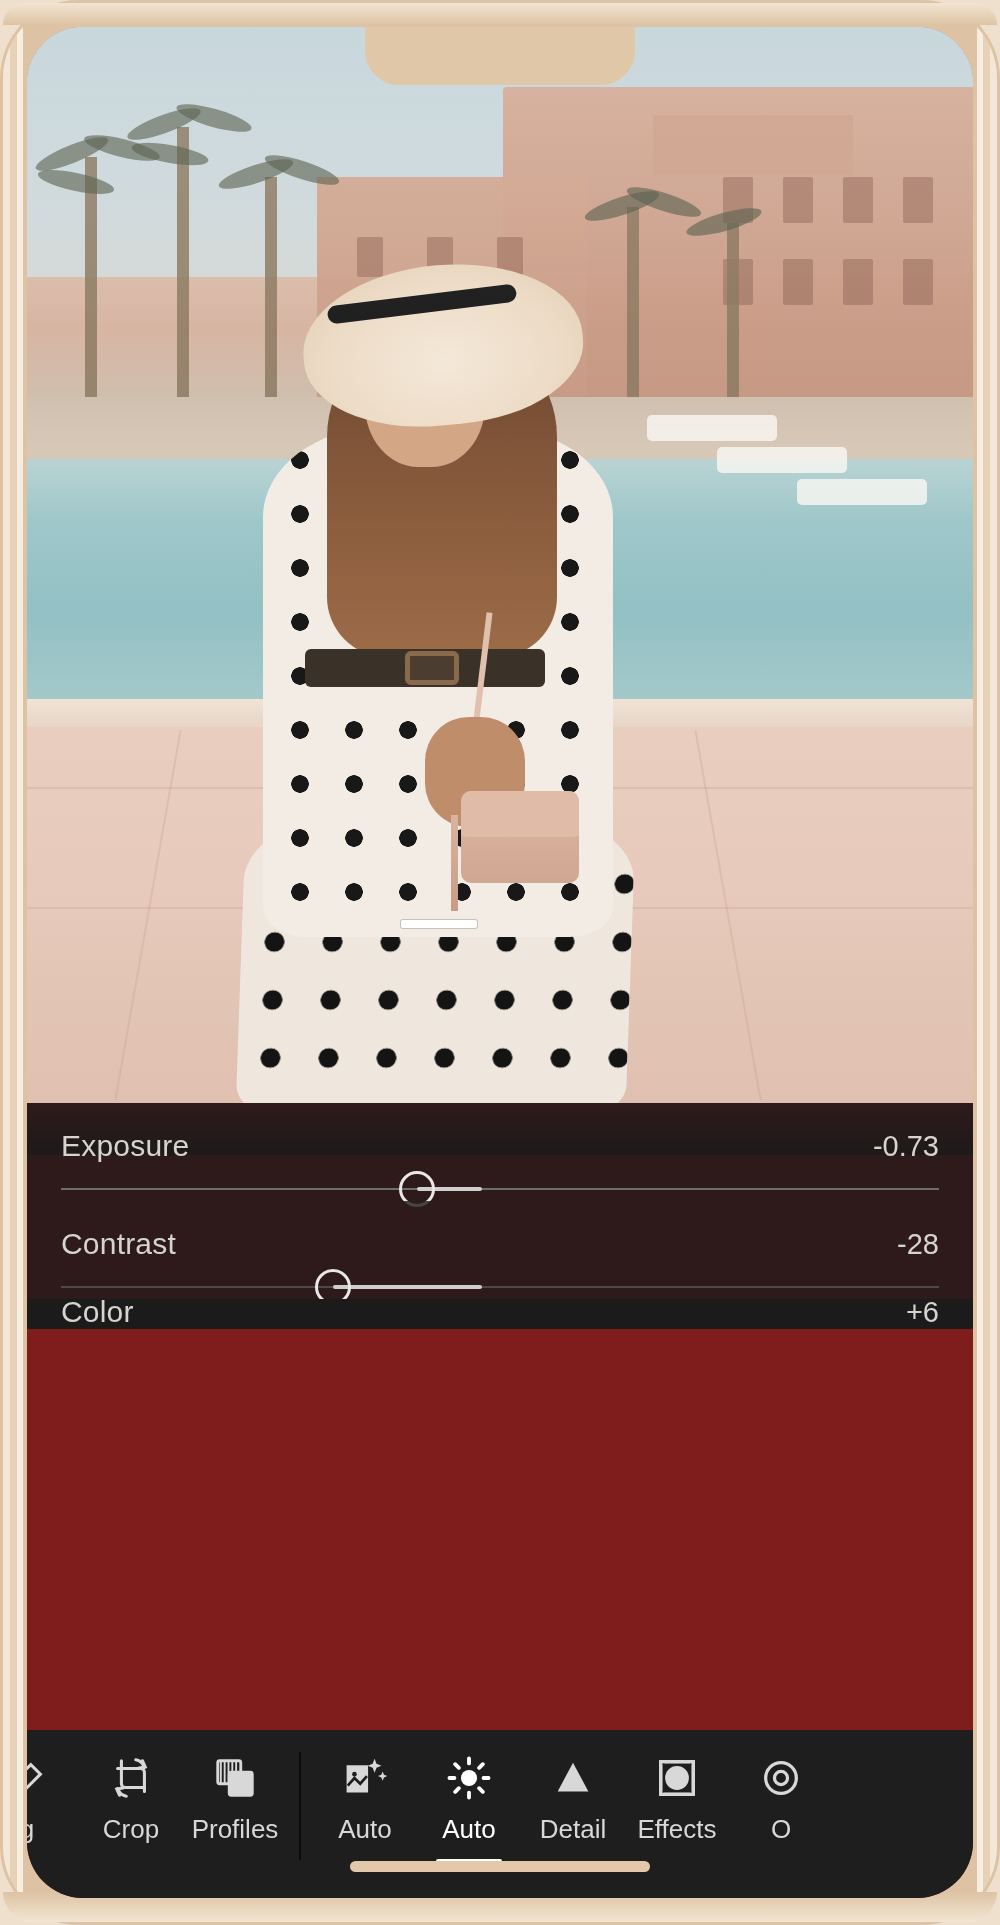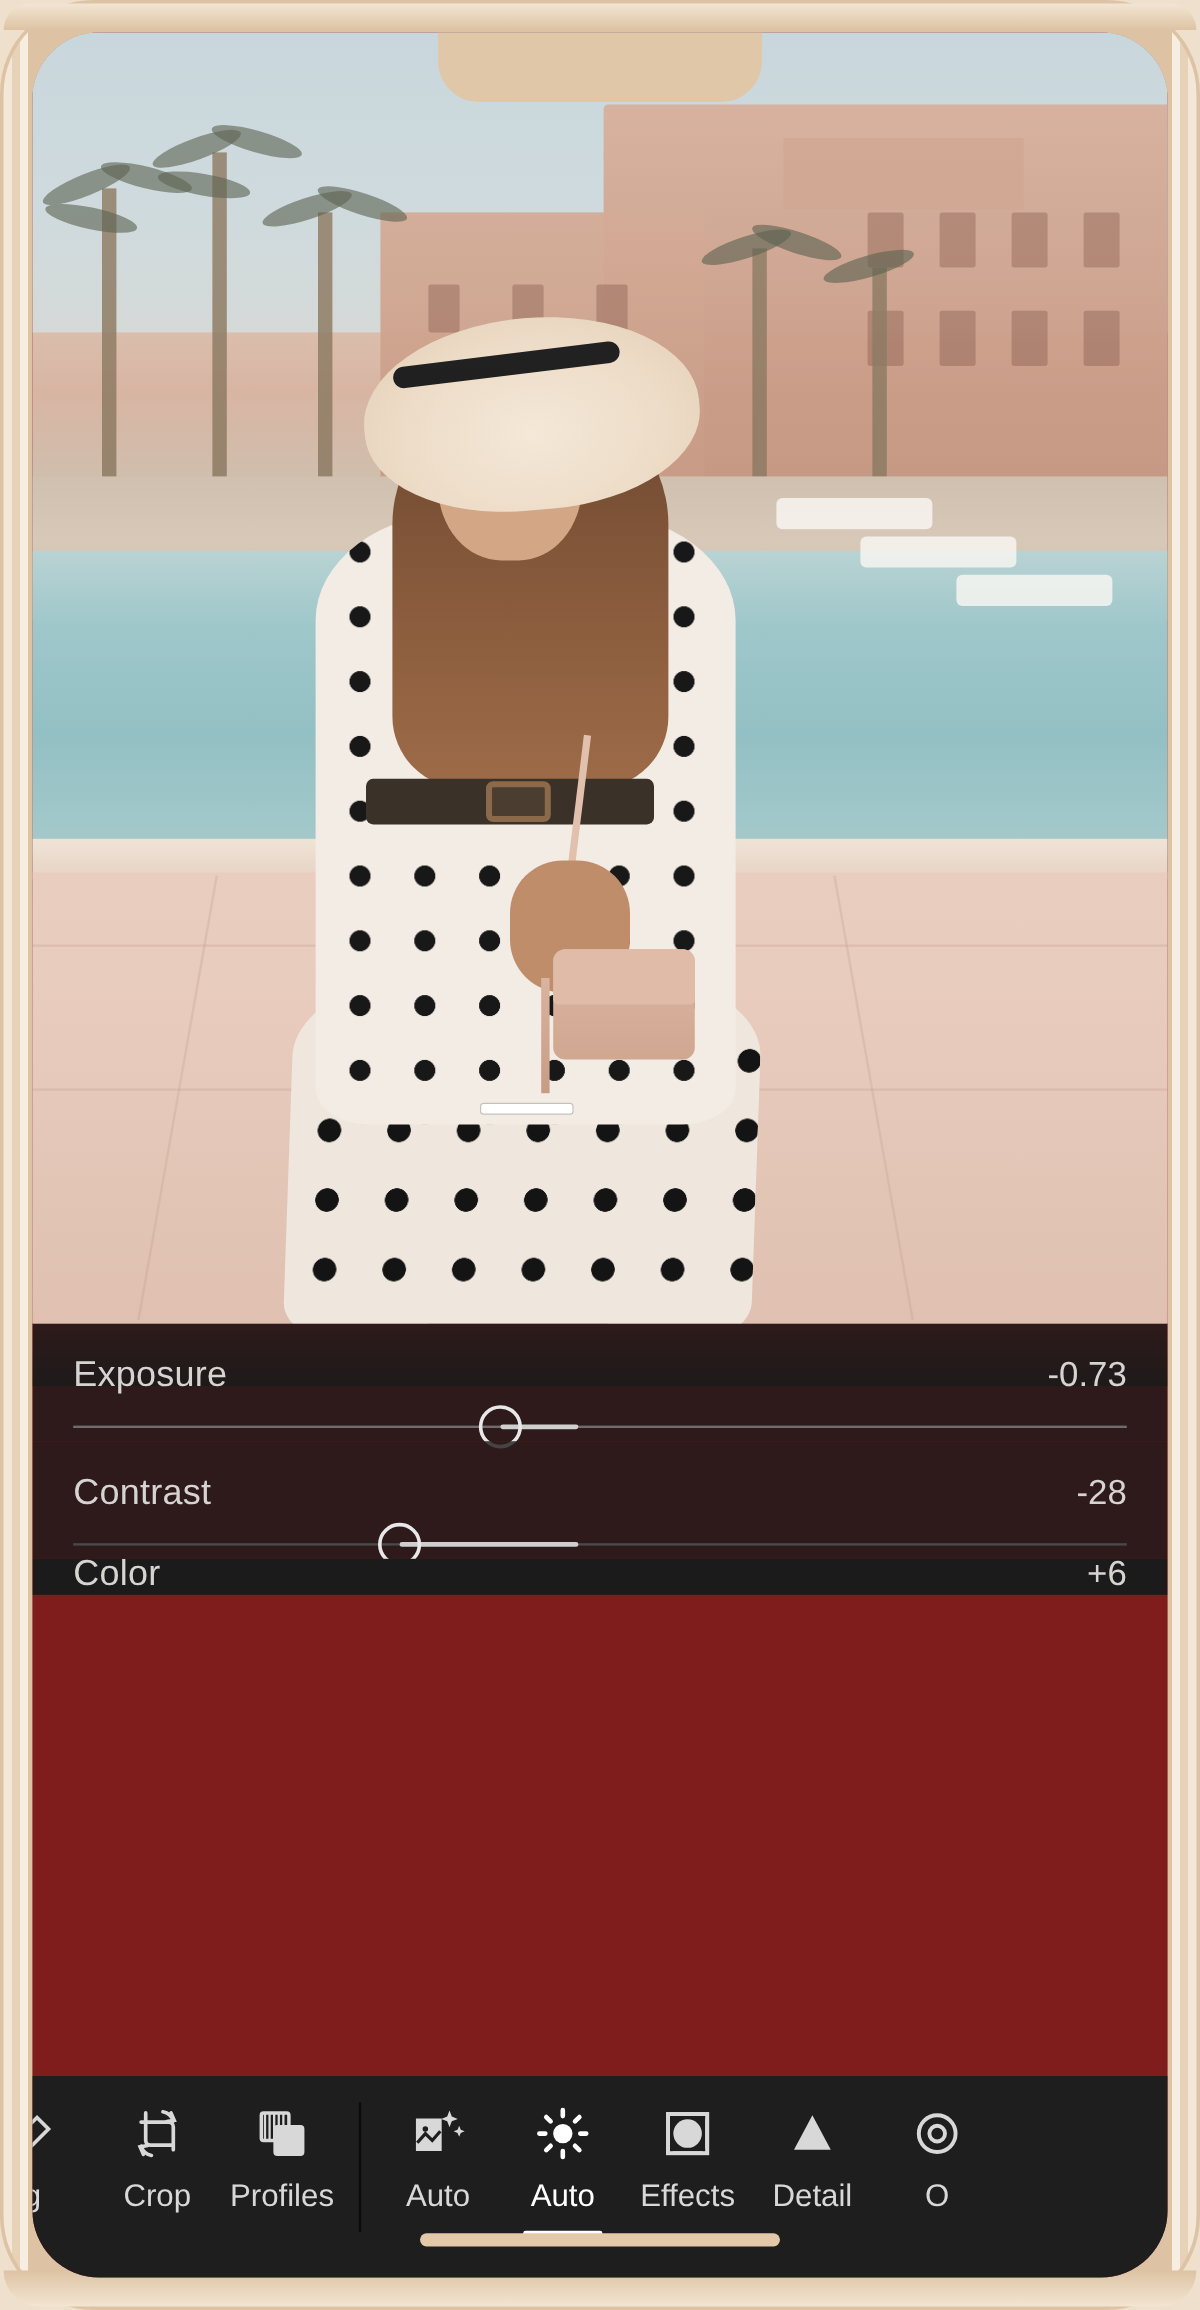--- a/index.html
+++ b/index.html
@@ -509,44 +509,44 @@
                        M19.2 4.8 l-1.9 1.9 M6.7 17.3 l-1.9 1.9"></path>
             </svg>
           </div>
           <div class="label">Auto</div>
           <div class="underline"></div>
         </div>
 
 
         <div class="tab">
           <div class="icon">
+            <svg width="46" height="46" viewBox="0 0 24 24">
+              <path d="M12 4 L20 19 H4 z" fill="currentColor"></path>
+            </svg>
+          </div>
+          <div class="label">Detail</div>
+        </div>
+
+        <div class="tab">
+          <div class="icon">
             <svg width="46" height="46" viewBox="0 0 24 24" fill="none" stroke="currentColor" stroke-width="1.7">
               <rect x="3.5" y="3.5" width="17" height="17"></rect>
               <circle cx="12" cy="12" r="6.2" fill="currentColor" stroke="none"></circle>
               <path d="M3.5 3.5 h4.2 a4.2 4.2 0 0 0 -4.2 4.2 z" fill="#1e1e1e" stroke="none"></path>
               <path d="M20.5 3.5 h-4.2 a4.2 4.2 0 0 1 4.2 4.2 z" fill="#1e1e1e" stroke="none"></path>
               <path d="M3.5 20.5 h4.2 a4.2 4.2 0 0 1 -4.2 -4.2 z" fill="#1e1e1e" stroke="none"></path>
               <path d="M20.5 20.5 h-4.2 a4.2 4.2 0 0 0 4.2 -4.2 z" fill="#1e1e1e" stroke="none"></path>
               <rect x="3.5" y="3.5" width="17" height="17" fill="none"></rect>
             </svg>
           </div>
           <div class="label">Effects</div>
         </div>
 
         <div class="tab">
           <div class="icon">
-            <svg width="46" height="46" viewBox="0 0 24 24">
-              <path d="M12 4 L20 19 H4 z" fill="currentColor"></path>
-            </svg>
-          </div>
-          <div class="label">Detail</div>
-        </div>
-
-        <div class="tab">
-          <div class="icon">
             <svg width="46" height="46" viewBox="0 0 24 24" fill="none" stroke="currentColor" stroke-width="1.7">
               <circle cx="12" cy="12" r="8"></circle>
               <circle cx="12" cy="12" r="3.4"></circle>
             </svg>
           </div>
           <div class="label">O</div>
         </div>
 
       </div>
     </div>

